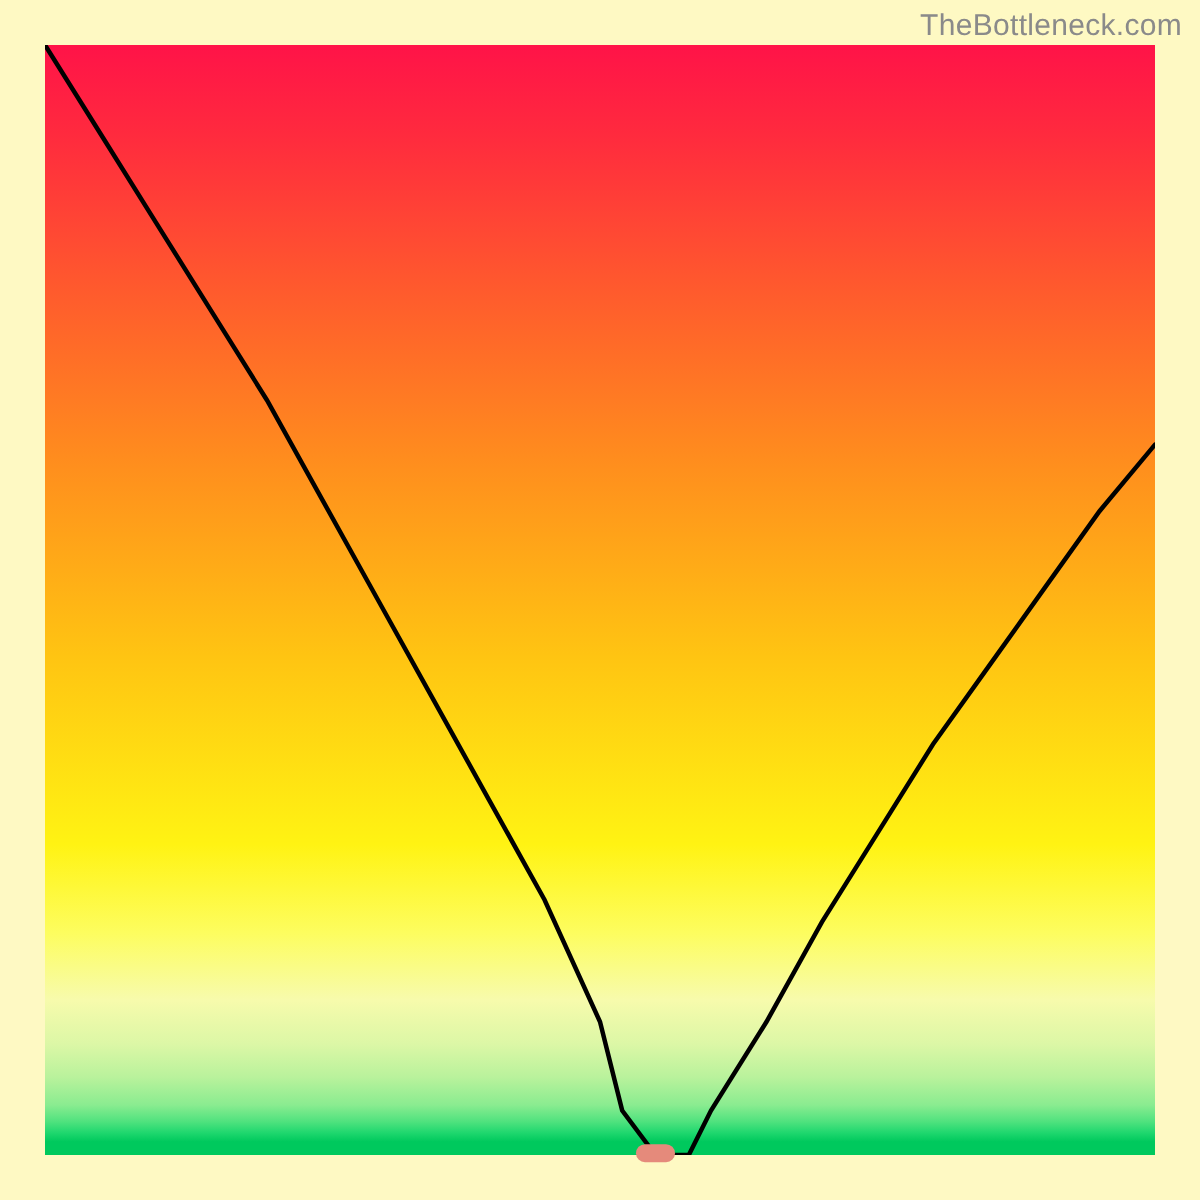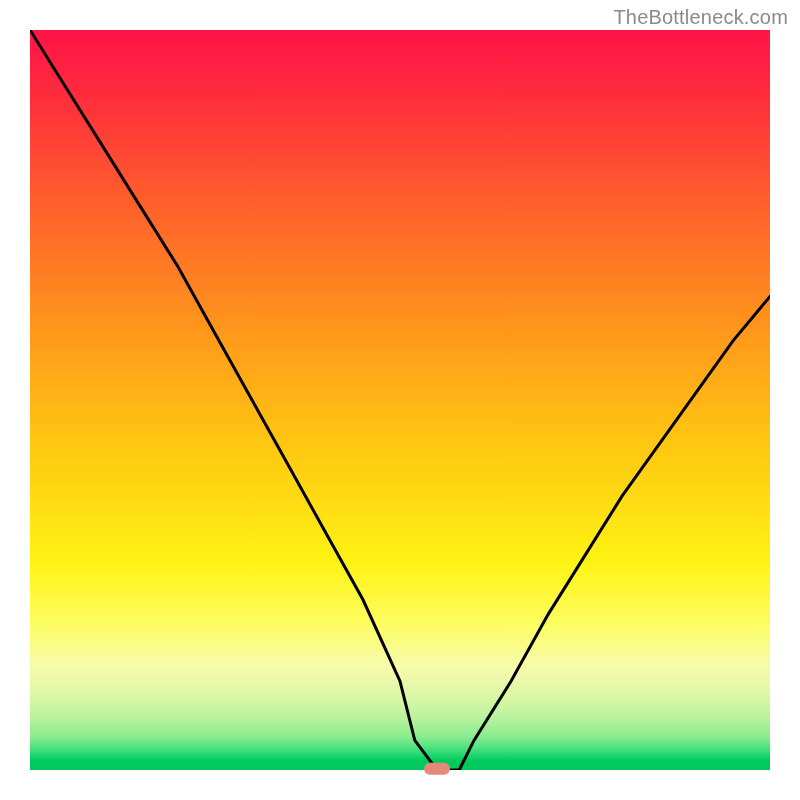--- a/index.html
+++ b/index.html
@@ -8,21 +8,21 @@
     width: 800px;
     height: 800px;
     background: #000;
     font-family: Arial, Helvetica, sans-serif;
     overflow: hidden;
   }
   .frame {
     position: relative;
     width: 800px;
     height: 800px;
-    background: #ffffff;
+    background: #fef9c3;
   }
   .plot-area {
     position: absolute;
     left: 30px;
     top: 30px;
     width: 740px;
     height: 740px;
     
     background: linear-gradient(
       to bottom,

